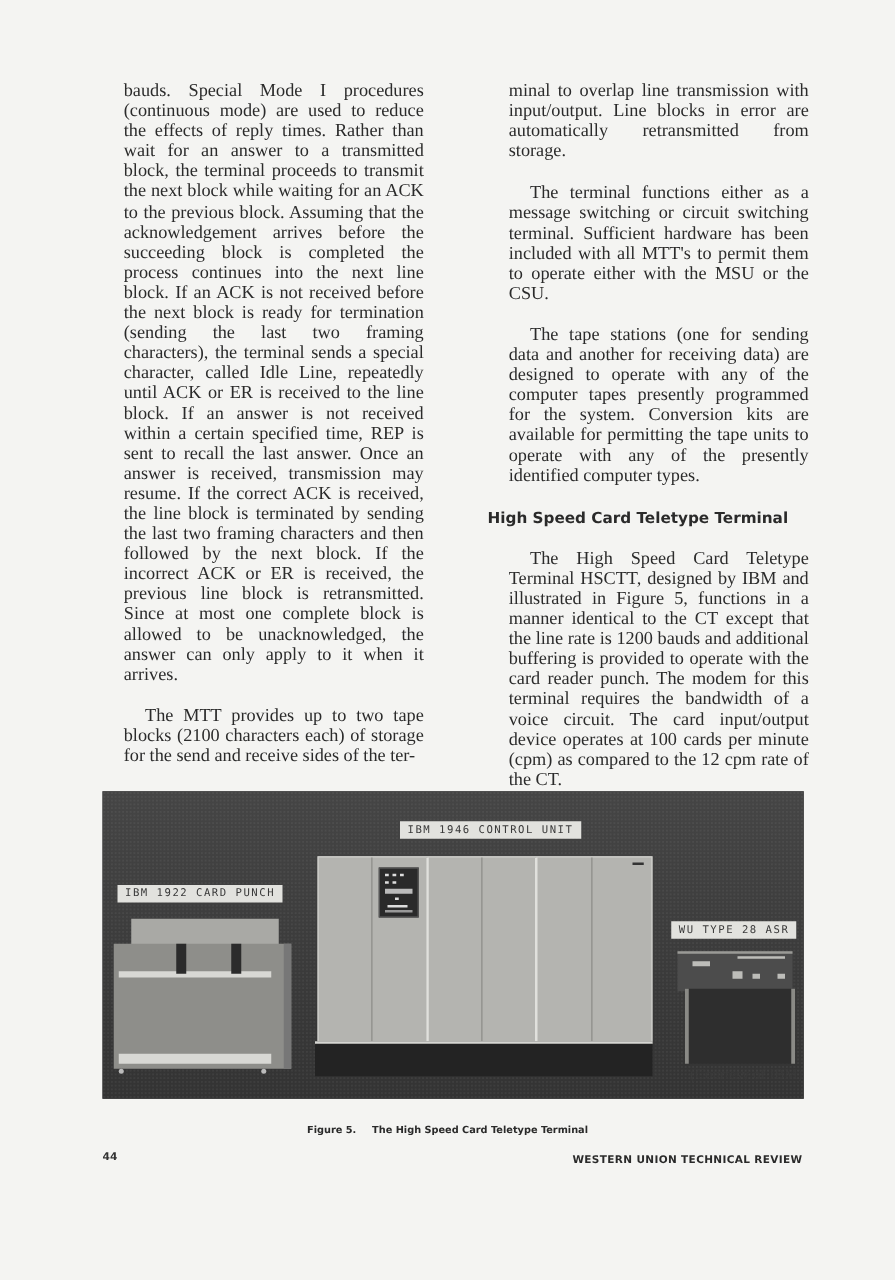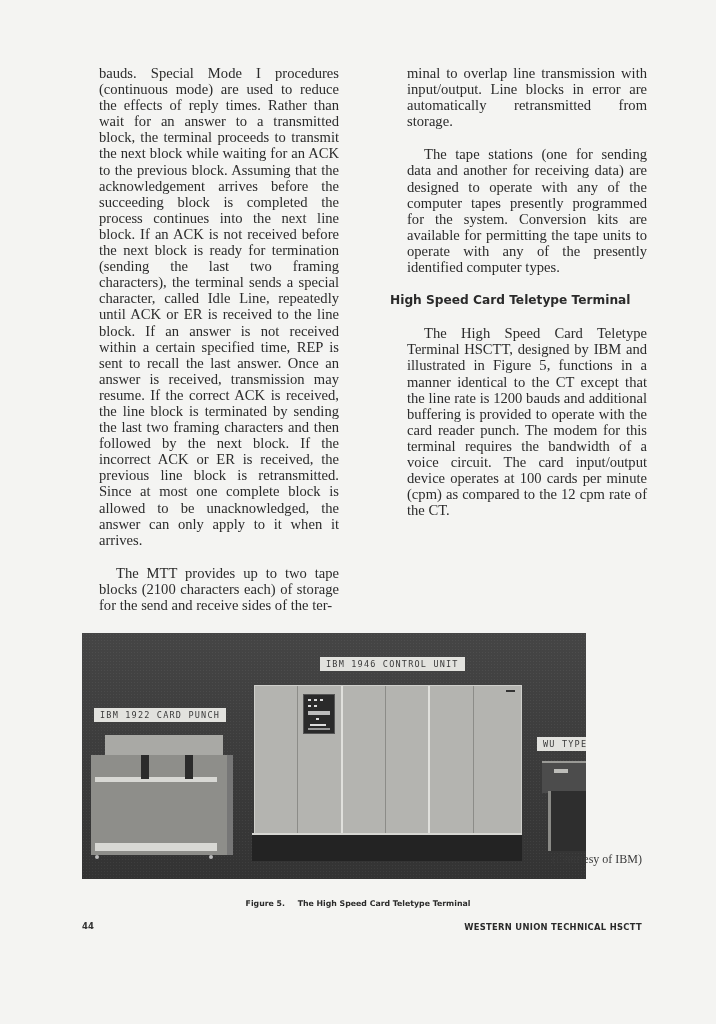--- a/index.html
+++ b/index.html
@@ -19,21 +19,21 @@
   .col p.indent { text-indent: 17px; }
   #col-left { left: 82px; }
   #col-right { left: 390px; }
   .section-heading {
     font-family: "DejaVu Sans", sans-serif; font-weight: bold;
     font-size: 12.2px; margin: 14px 0 4px 0; color: #2a2a2a;
     text-align: left;
   }
   
   #figure {
-    position: absolute; left: 82px; top: 633px; width: 504px; height: 246px;
+    position: absolute; left: 82px; top: 633px; width: 561px; height: 246px;
     background: #3d3d3d;
     background-image:
       radial-gradient(rgba(255,255,255,0.05) 1px, transparent 1px),
       linear-gradient(180deg, #454545 0%, #3a3a3a 60%, #333 100%);
     background-size: 3px 3px, 100% 100%;
     overflow: hidden;
   }
   .label-plate {
     position: absolute; background: #e2e2de; color: #3a3a3a;
     font-family: "DejaVu Sans Mono", monospace; font-size: 8.5px;
@@ -96,20 +96,21 @@
 </head>
 <body>
 
 <div id="col-left" class="col">
   <p>bauds. Special Mode I procedures (continuous mode) are used to reduce the effects of reply times. Rather than wait for an answer to a transmitted block, the terminal proceeds to transmit the next block while waiting for an ACK to the previous block. Assuming that the acknowledgement arrives before the succeeding block is completed the process continues into the next line block. If an ACK is not received before the next block is ready for termination (sending the last two framing characters), the terminal sends a special character, called Idle Line, repeatedly until ACK or ER is received to the line block. If an answer is not received within a certain specified time, REP is sent to recall the last answer. Once an answer is received, transmission may resume. If the correct ACK is received, the line block is terminated by sending the last two framing characters and then followed by the next block. If the incorrect ACK or ER is received, the previous line block is retransmitted. Since at most one complete block is allowed to be unacknowledged, the answer can only apply to it when it arrives.</p>
   <p class="indent">The MTT provides up to two tape blocks (2100 characters each) of storage for the send and receive sides of the ter-</p>
 </div>
 
 <div id="col-right" class="col">
   <p>minal to overlap line transmission with input/output. Line blocks in error are automatically retransmitted from storage.</p>
+  <p class="indent">The terminal functions either as a message switching or circuit switching terminal. Sufficient hardware has been included with all MTT's to permit them to operate either with the MSU or the CSU.</p>
   <p class="indent">The tape stations (one for sending data and another for receiving data) are designed to operate with any of the computer tapes presently programmed for the system. Conversion kits are available for permitting the tape units to operate with any of the presently identified computer types.</p>
   <div class="section-heading">High Speed Card Teletype Terminal</div>
   <p class="indent">The High Speed Card Teletype Terminal HSCTT, designed by IBM and illustrated in Figure 5, functions in a manner identical to the CT except that the line rate is 1200 bauds and additional buffering is provided to operate with the card reader punch. The modem for this terminal requires the bandwidth of a voice circuit. The card input/output device operates at 100 cards per minute (cpm) as compared to the 12 cpm rate of the CT.</p>
 </div>
 
 <div id="figure">
   <div id="plate-control" class="label-plate">IBM 1946 CONTROL UNIT</div>
   <div id="plate-punch" class="label-plate">IBM 1922 CARD PUNCH</div>
   <div id="plate-asr" class="label-plate">WU TYPE 28 ASR</div>
 
@@ -161,13 +162,13 @@
   </div>
 </div>
 
 <div id="courtesy">(Courtesy of IBM)</div>
 <div id="figure-caption">
   <span class="num">Figure 5.</span>
   <span>The High Speed Card Teletype Terminal</span>
 </div>
 
 <div id="page-number">44</div>
-<div id="journal-title">WESTERN UNION TECHNICAL HSCTT</div>
+<div id="journal-title">WESTERN UNION TECHNICAL REVIEW</div>
 
 </body></html>

